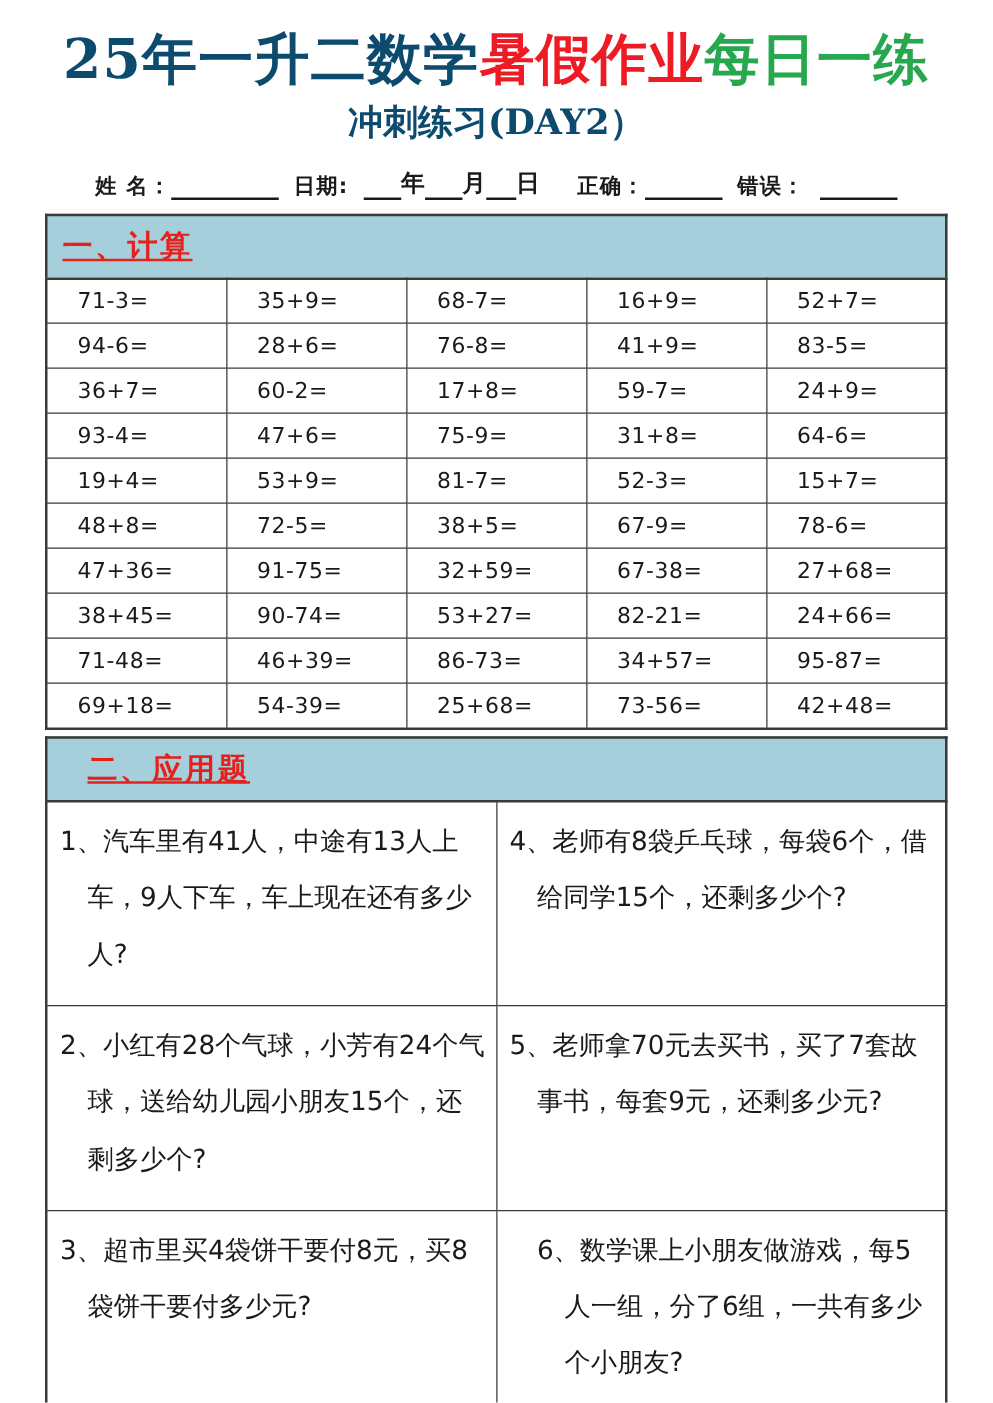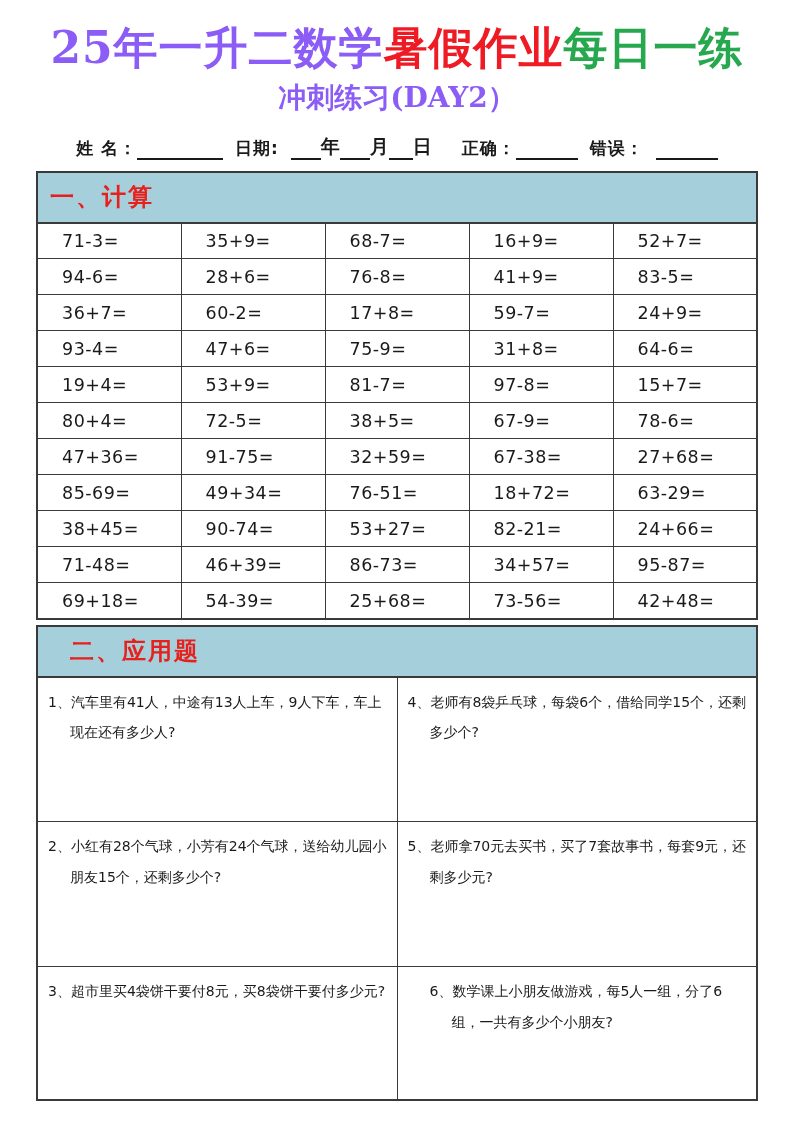--- a/index.html
+++ b/index.html
@@ -15,31 +15,31 @@
   
   .title {
     text-align: center;
     font-family: "DejaVu Serif", serif;
     font-weight: bold;
     font-size: 44px;
     line-height: 1.18;
     letter-spacing: 1px;
     white-space: nowrap;
   }
-  .title .t-black { color: #8b5cf6; }
+  .title .t-black { color: #0c4a6e; }
   .title .t-red   { color: #ee1b24; text-align: right; }
   .title .t-green { color: #27a84e; }
 
   .subtitle {
     text-align: center;
     font-family: "DejaVu Serif", serif;
     font-weight: bold;
     font-size: 28px;
     margin-top: 5px;
-    color: #8b5cf6;
+    color: #0c4a6e;
   }
 
   
   .info-line {
     margin-top: 17px;
     font-size: 17px;
     font-weight: bold;
     display: flex;
     align-items: flex-end;
     white-space: nowrap;
@@ -66,20 +66,21 @@
     margin-top: 11px;
     background: #a5cfdb;
     border: 2px solid #3a3a3a;
     border-bottom: none;
     padding: 8px 12px 9px 12px;
     font-size: 24px;
     font-weight: bold;
     color: #e8201c;
     letter-spacing: 2px;
     font-family: "DejaVu Serif", serif;
+    text-decoration: underline;
   }
   .section-bar.second { margin-top: 5px; padding-left: 32px; }
 
   
   table.calc {
     width: 100%;
     border-collapse: collapse;
     table-layout: fixed;
   }
   table.calc td {
@@ -94,23 +95,23 @@
 
   
   table.word {
     width: 100%;
     border-collapse: collapse;
     table-layout: fixed;
   }
   table.word td {
     border: 1.6px solid #3a3a3a;
     vertical-align: top;
-    font-size: 14px;
+    font-size: 21px;
     line-height: 2.15;
-    padding: 9px 8px 3px 10px;
+    padding: 9px 8px 18px 10px;
   }
   table.word tr:nth-child(1) td { height: 145px; }
   table.word tr:nth-child(2) td { height: 145px; }
   table.word tr:nth-child(3) td { height: 133px; }
   .wp-text {
     display: block;
     padding-left: 22px;
     text-indent: -22px;
   }
   .wp-text.indent-extra {
@@ -178,45 +179,38 @@
           <td>93-4=</td>
           <td>47+6=</td>
           <td>75-9=</td>
           <td>31+8=</td>
           <td>64-6=</td>
         </tr>
         <tr>
           <td>19+4=</td>
           <td>53+9=</td>
           <td>81-7=</td>
-          <td>97-8=</td>
+          <td>52-3=</td>
           <td>15+7=</td>
         </tr>
         <tr>
-          <td>80+4=</td>
+          <td>48+8=</td>
           <td>72-5=</td>
           <td>38+5=</td>
           <td>67-9=</td>
           <td>78-6=</td>
         </tr>
         <tr>
           <td>47+36=</td>
           <td>91-75=</td>
           <td>32+59=</td>
           <td>67-38=</td>
           <td>27+68=</td>
         </tr>
         <tr>
-          <td>85-69=</td>
-          <td>49+34=</td>
-          <td>76-51=</td>
-          <td>18+72=</td>
-          <td>63-29=</td>
-        </tr>
-        <tr>
           <td>38+45=</td>
           <td>90-74=</td>
           <td>53+27=</td>
           <td>82-21=</td>
           <td>24+66=</td>
         </tr>
         <tr>
           <td>71-48=</td>
           <td>46+39=</td>
           <td>86-73=</td>

